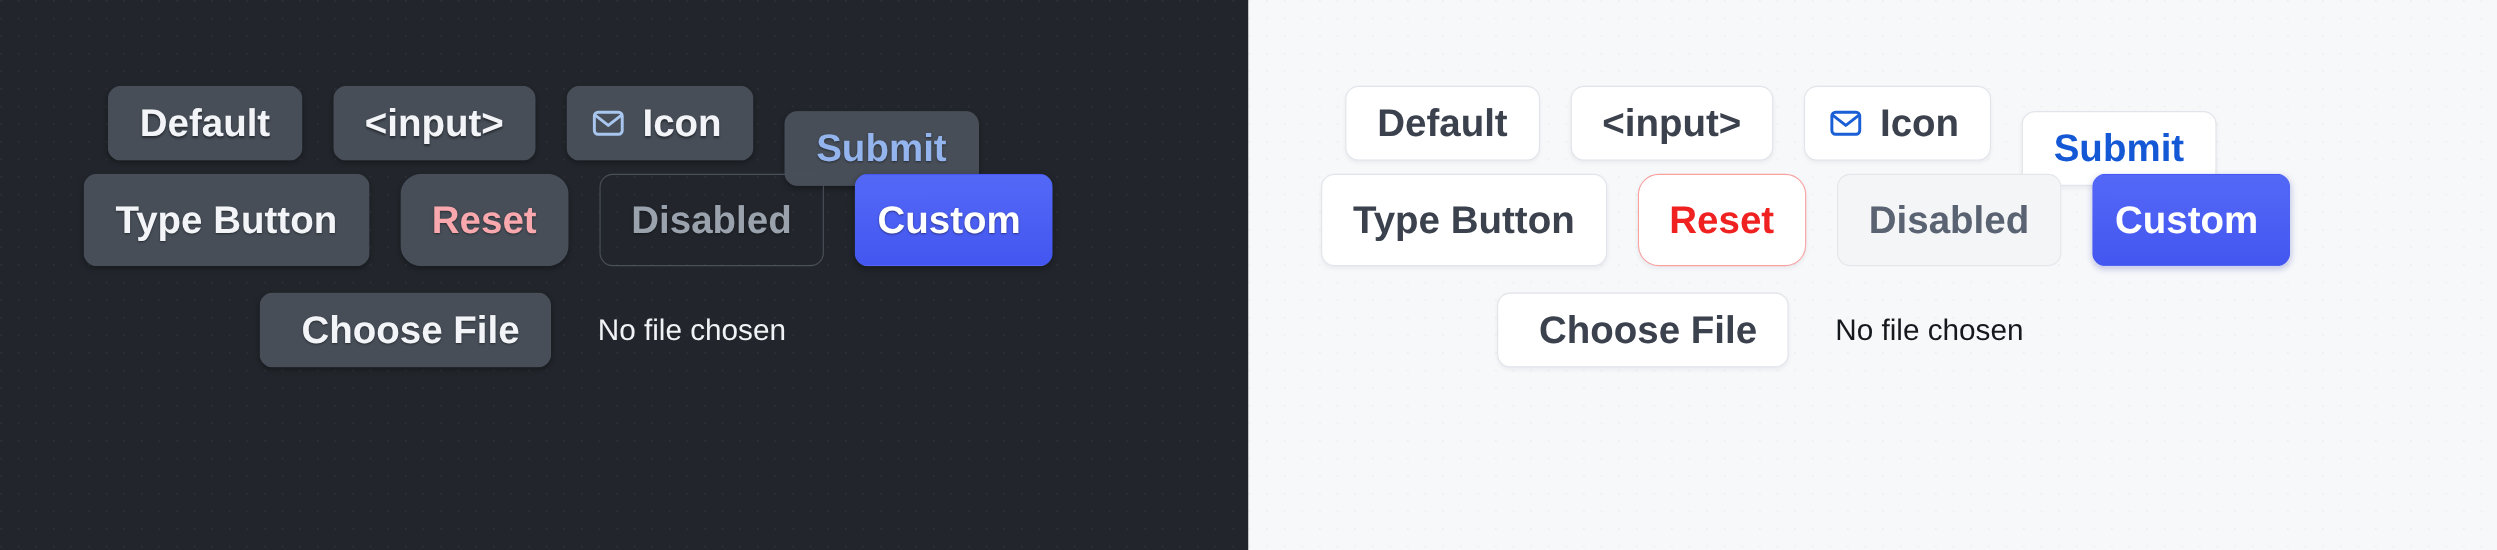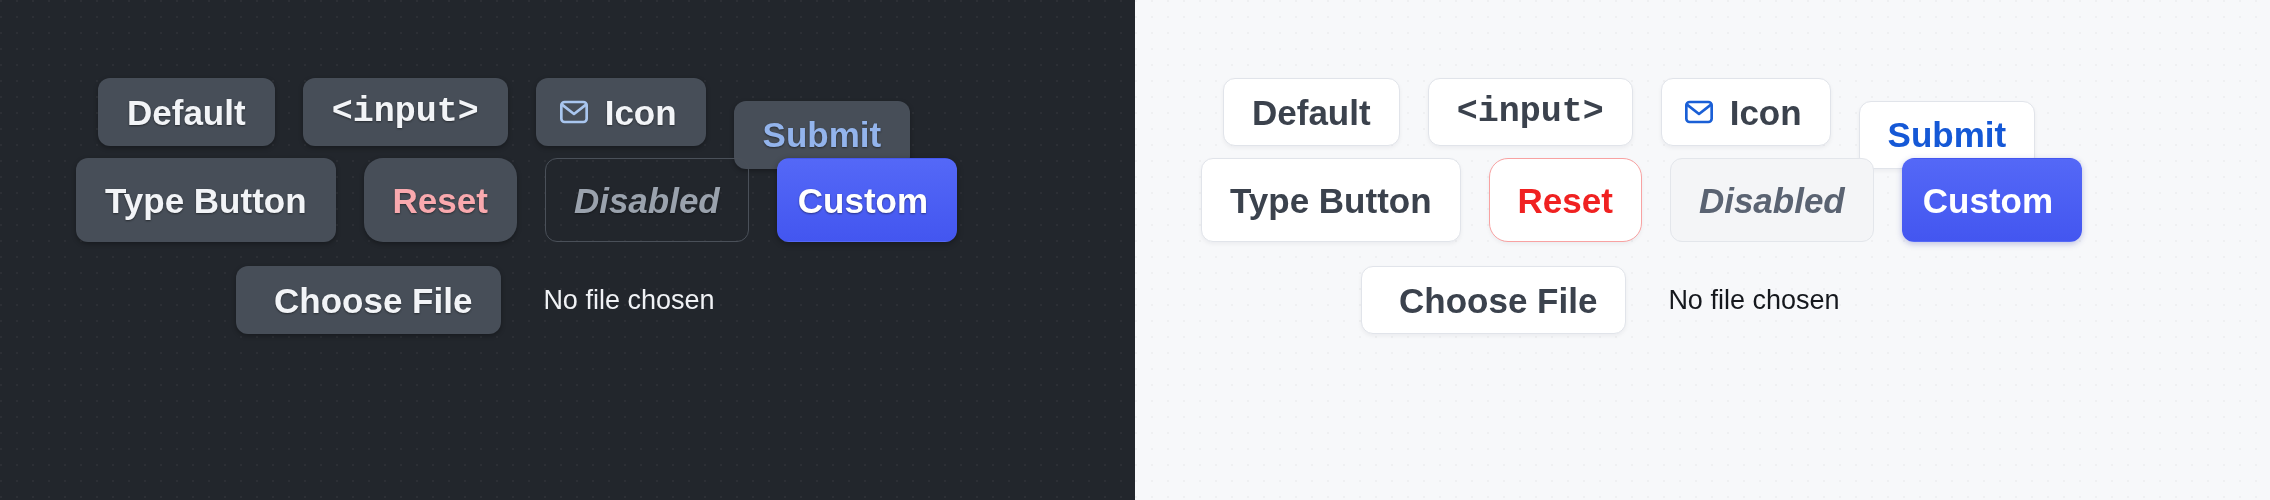--- a/index.html
+++ b/index.html
@@ -151,26 +151,26 @@
     font-size: 27px;
     font-weight: normal;
     color: #15181d;
     margin-left: 14px;
     line-height: 1;
   }
   .panel-light .env-icon { stroke: #1a5fd6; }
 
   
   .w-default  { min-width: 140px; }
-  .w-input    { min-width: 148px; font-family: Liberation Mono, monospace; }
+  .w-input    { min-width: 148px; }
   .w-icon     { min-width: 152px; padding-left: 20px; }
   .w-submit   { min-width: 136px; margin-top: 45px; }
   .w-type     { min-width: 192px; }
   .w-reset    { min-width: 122px; border-radius: 19px; }
-  .w-disabled { min-width: 152px; font-style: italic; }
+  .w-disabled { min-width: 152px; }
   .w-custom   { min-width: 146px; padding-left: 20px; }
   .w-file     { min-width: 180px; padding-left: 37px; }
 
   .row-2 .btn { height: 84px; }
 
   .icon-wrap {
     display: inline-flex;
     align-items: center;
     justify-content: center;
     width: 34px;

